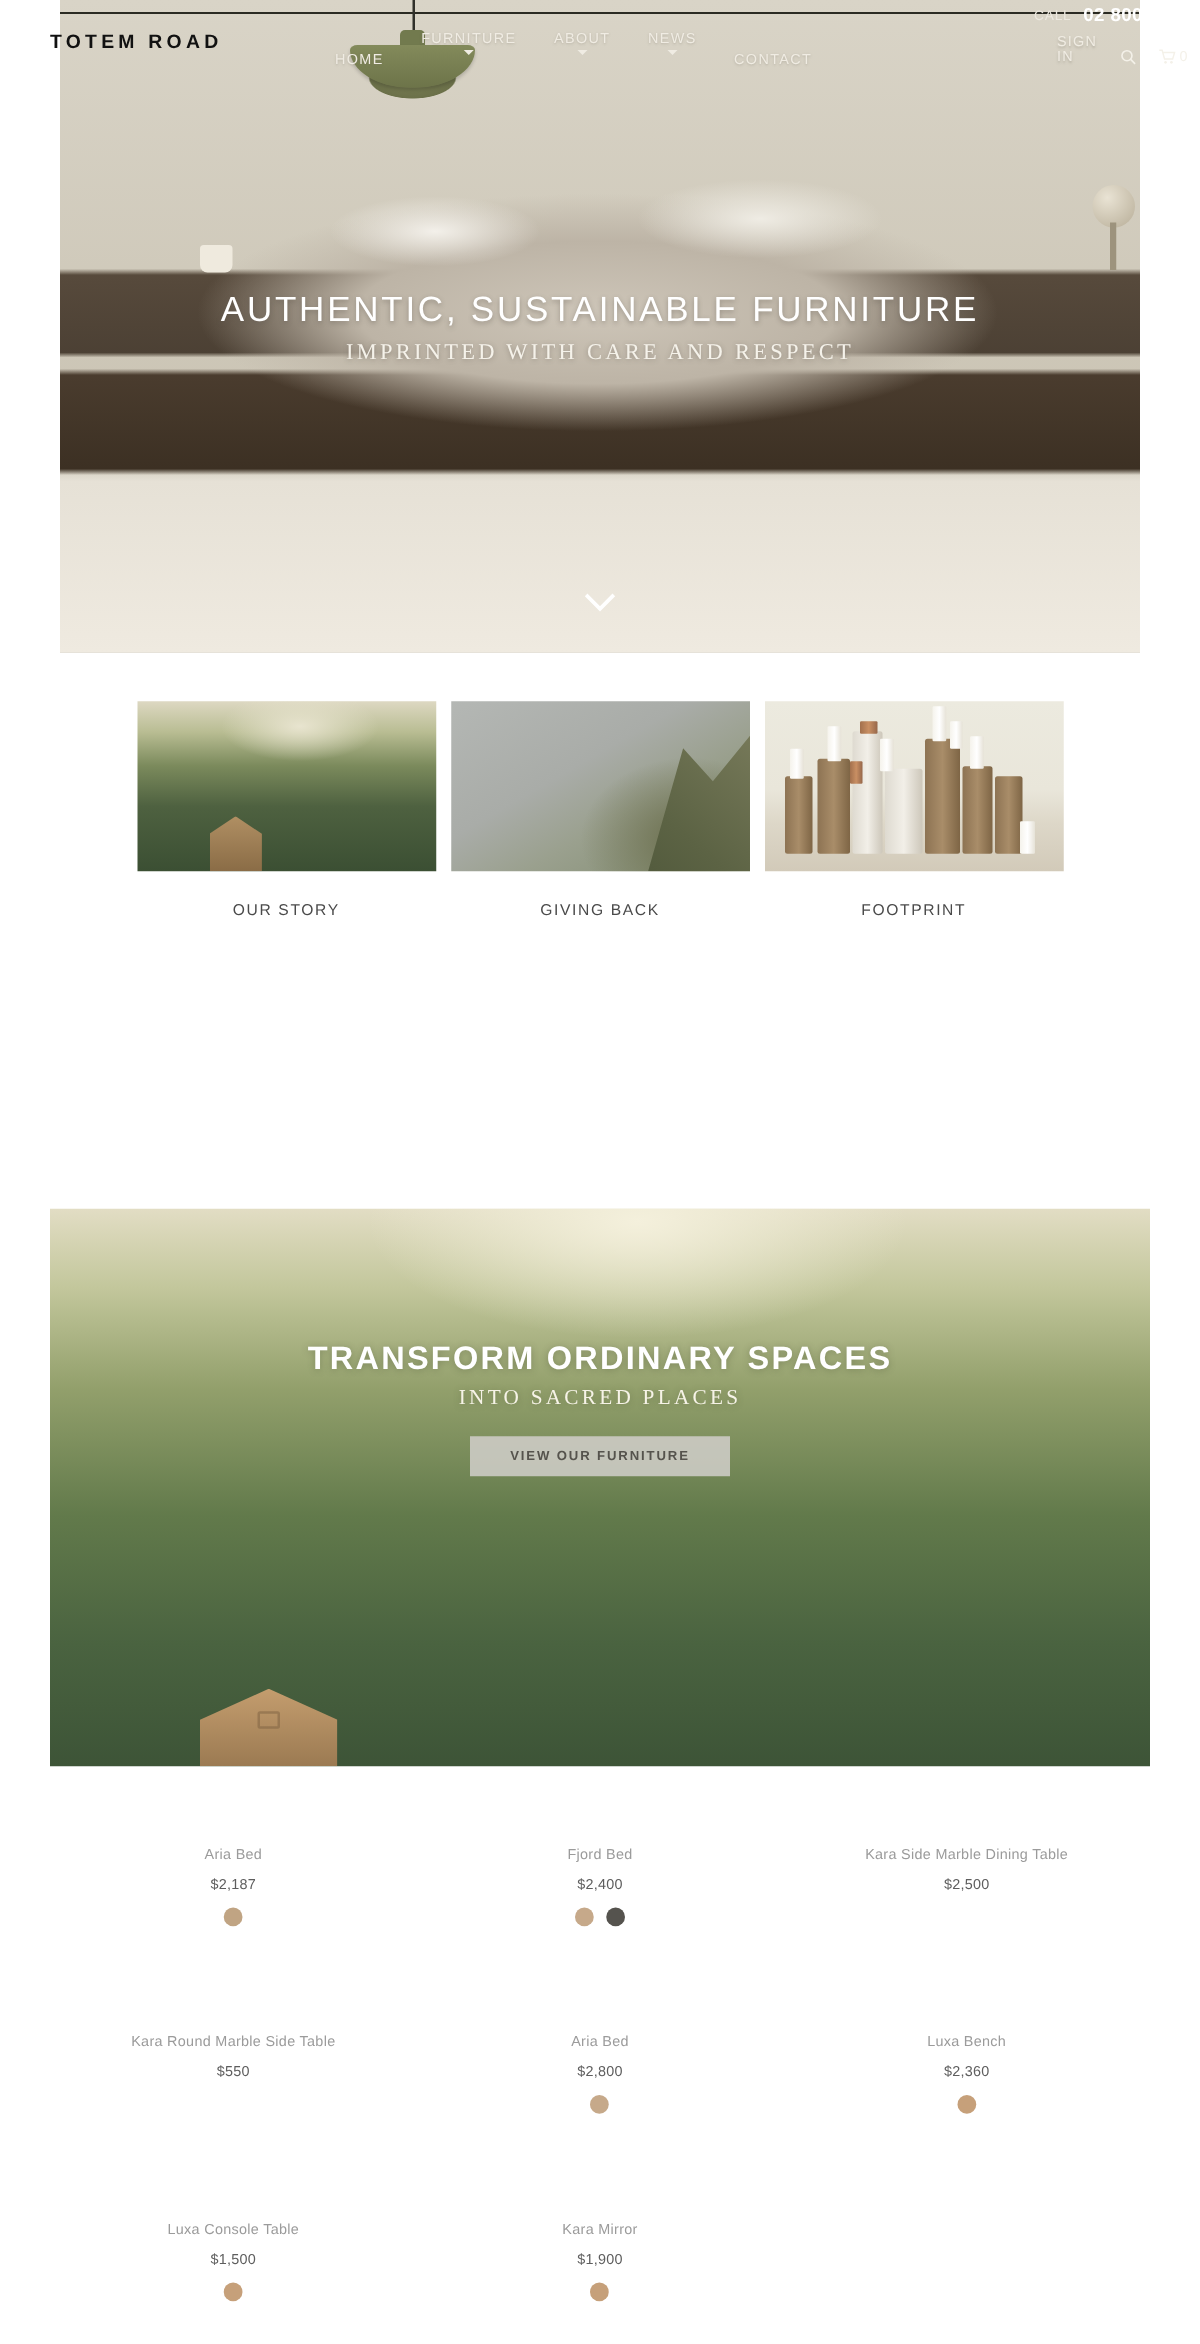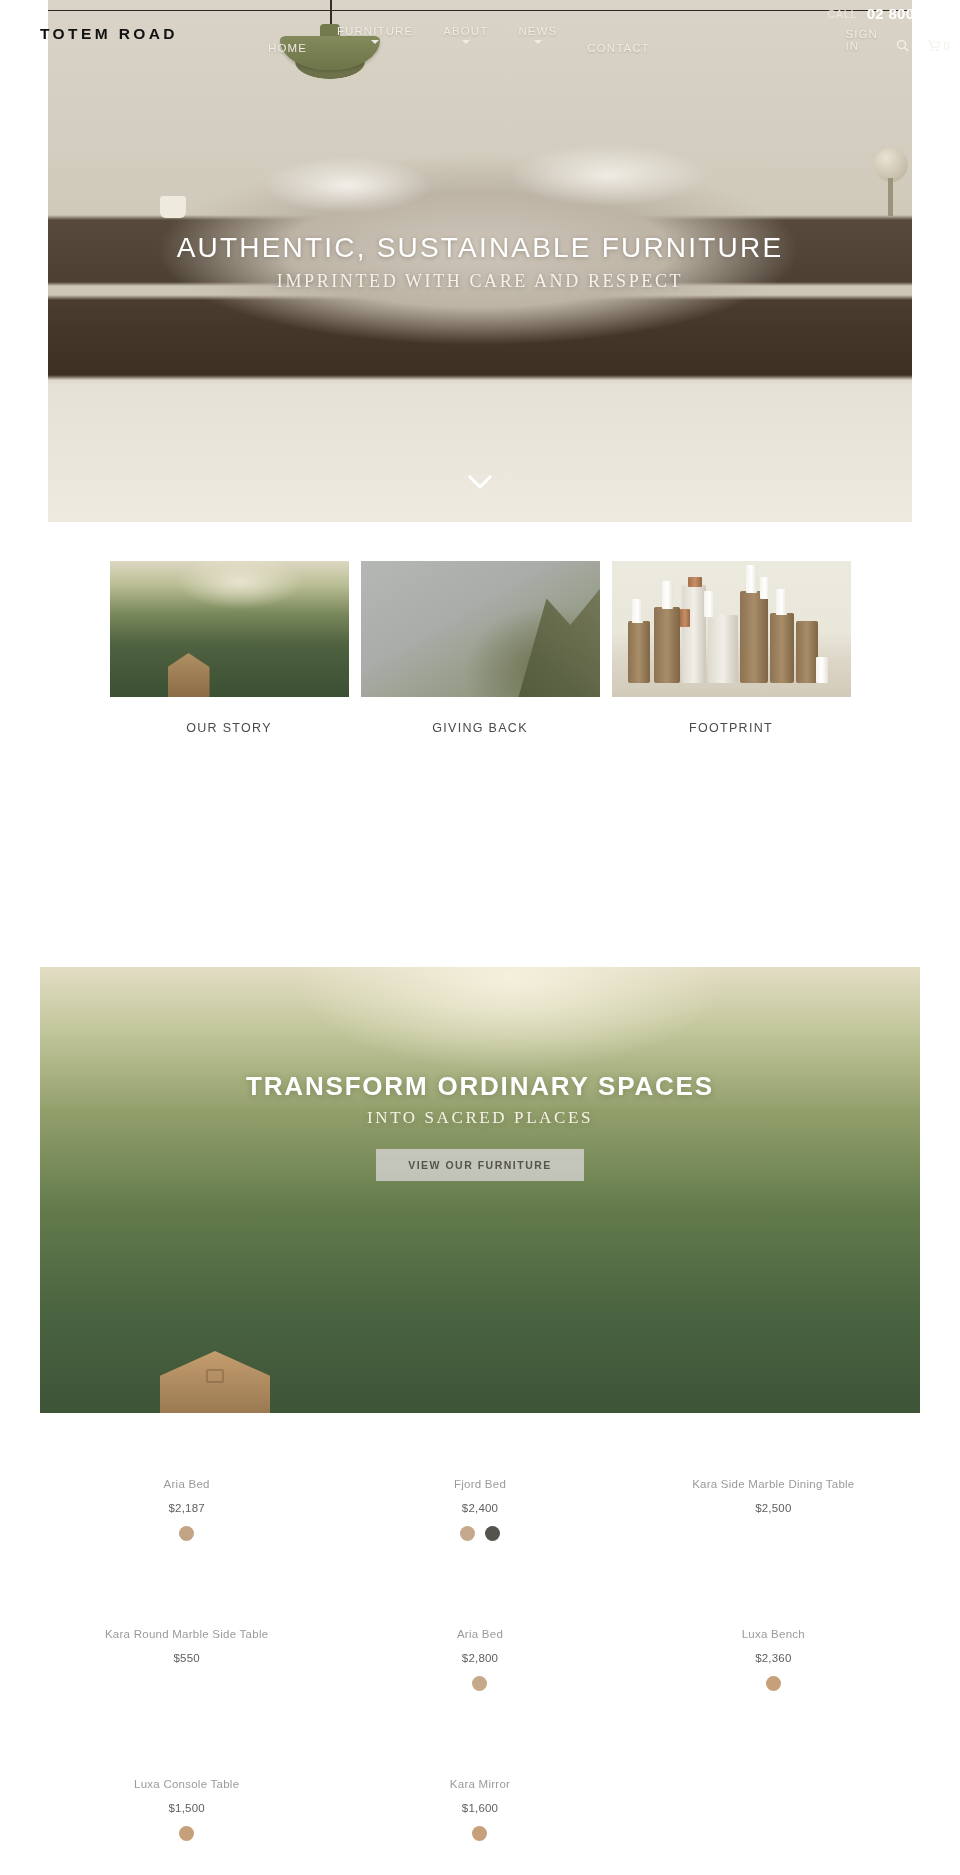--- a/index.html
+++ b/index.html
@@ -468,19 +468,19 @@
   <div class="product">
     <div class="product-name">Luxa Console Table</div>
     <div class="product-price">$1,500</div>
     <div class="swatches">
       <span class="swatch" style="background:#c6a07a"></span>
     </div>
   </div>
 
   <div class="product">
     <div class="product-name">Kara Mirror</div>
-    <div class="product-price">$1,600</div>
+    <div class="product-price">$1,900</div>
     <div class="swatches">
       <span class="swatch" style="background:#c6a07a"></span>
     </div>
   </div>
 
 </div>
 
 </body></html>

